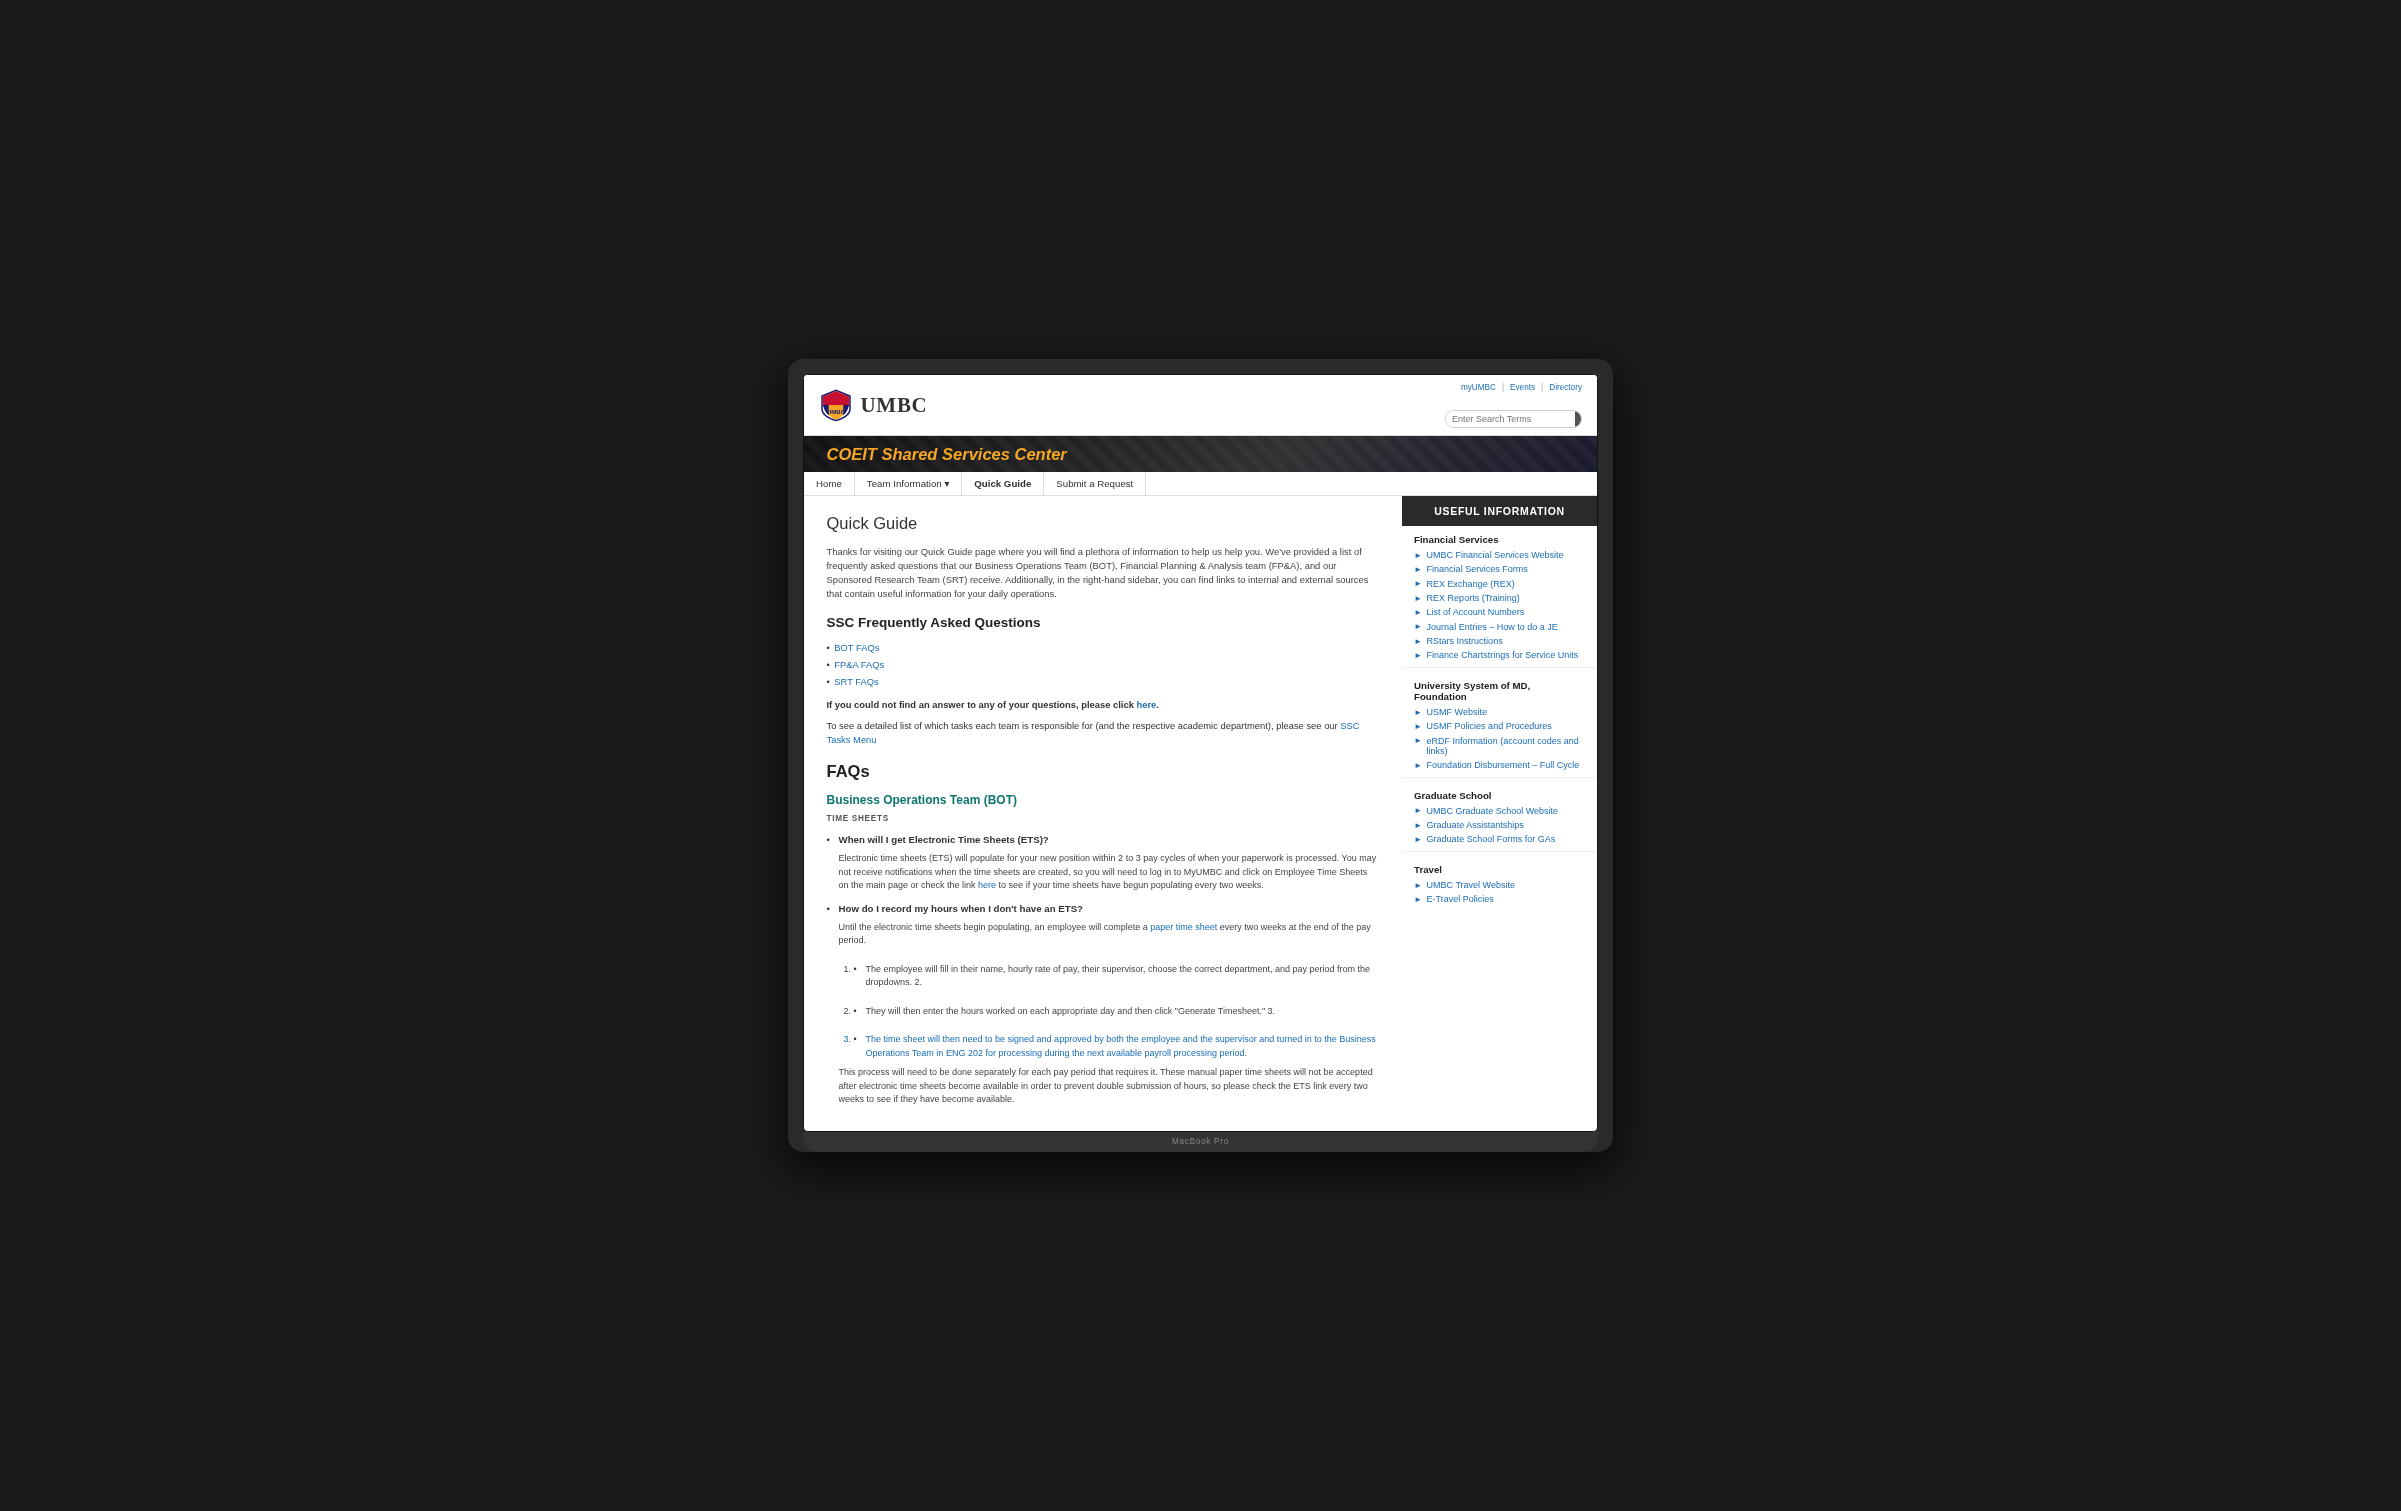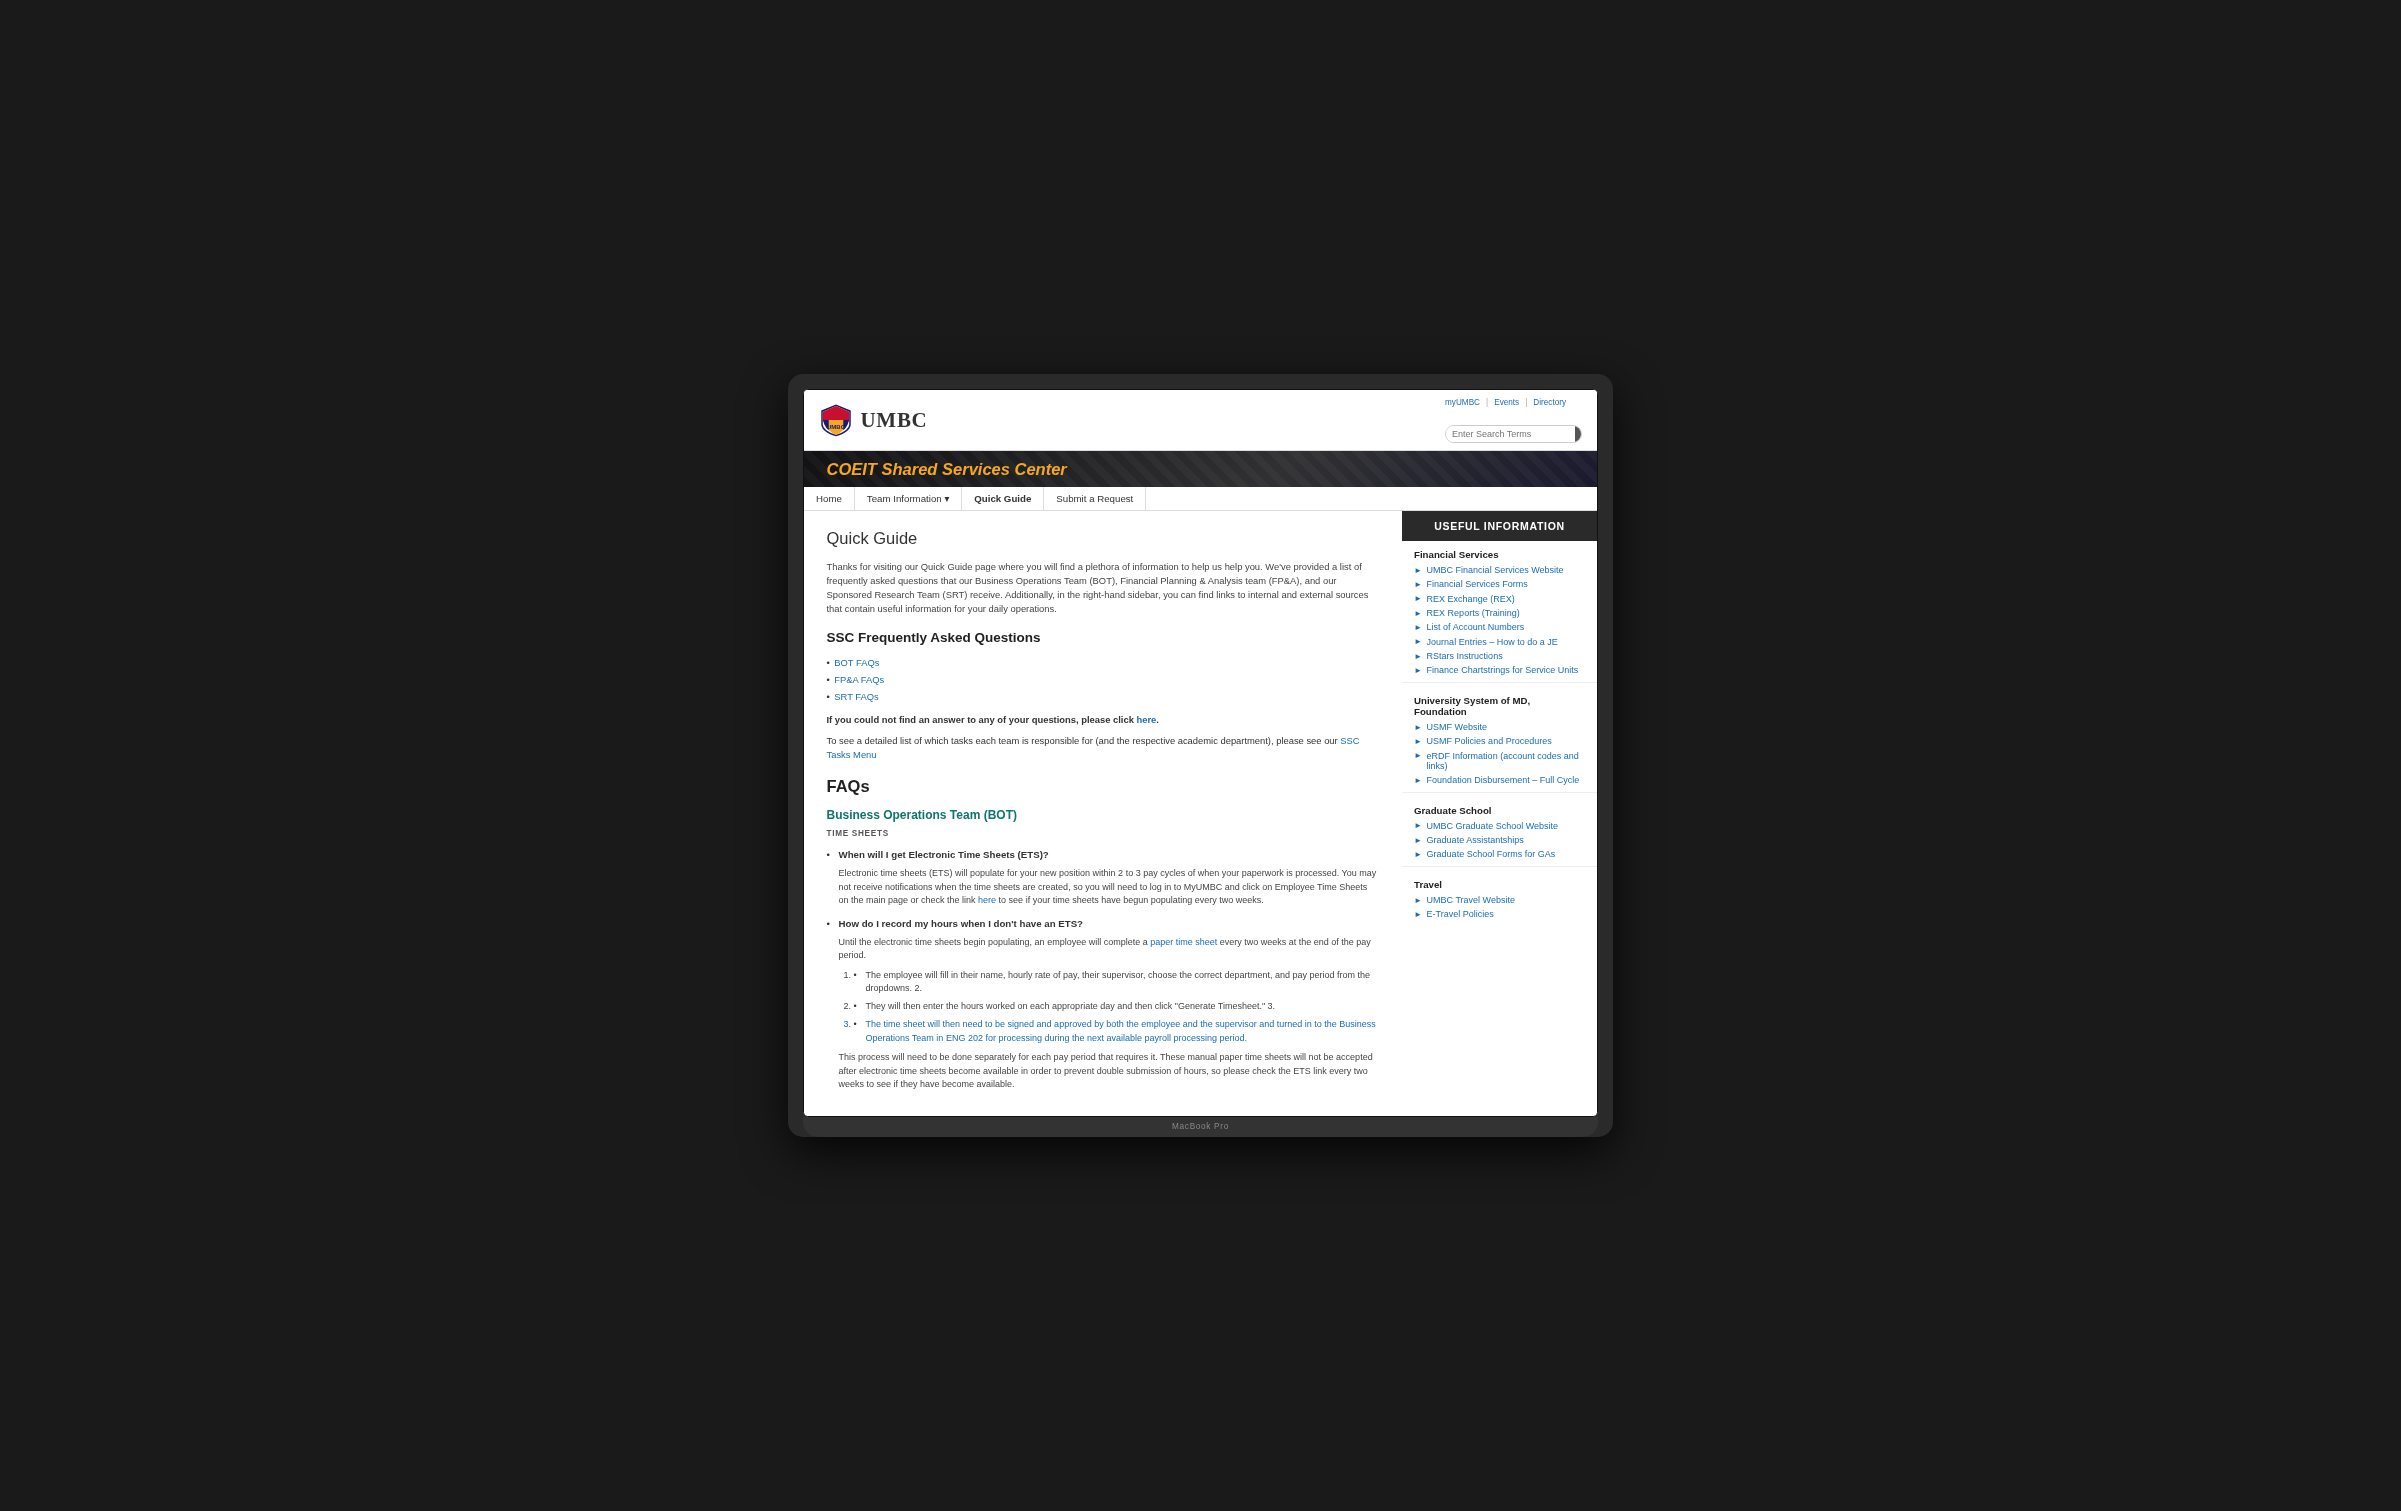--- a/index.html
+++ b/index.html
@@ -67,20 +67,21 @@
       font-size: 21px;
       font-weight: bold;
       color: #333;
       font-family: Georgia, serif;
       letter-spacing: 0.7px;
     }
 
     .header-right {
       display: flex;
       flex-direction: column;
+      align-items: flex-end;
       gap: 18px;
     }
 
     .top-links {
       display: flex;
       gap: 6px;
       font-size: 8.2px;
       color: #555;
     }
 
@@ -294,20 +295,21 @@
     }
 
     .numbered-list {
       margin-left: 15px;
       font-size: 9px;
       color: #444;
     }
 
     .numbered-list li {
       margin-bottom: 4.5px;
+      margin-top: 15px;
     }
 
     
     .sidebar {
       width: 195px;
       flex-shrink: 0;
       padding: 0;
     }
 
     .sidebar-header {

